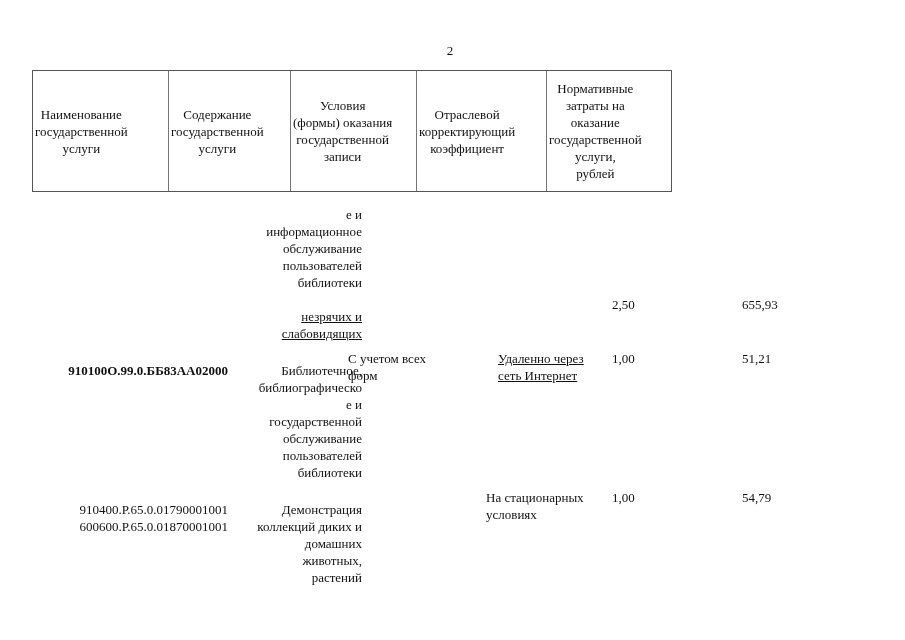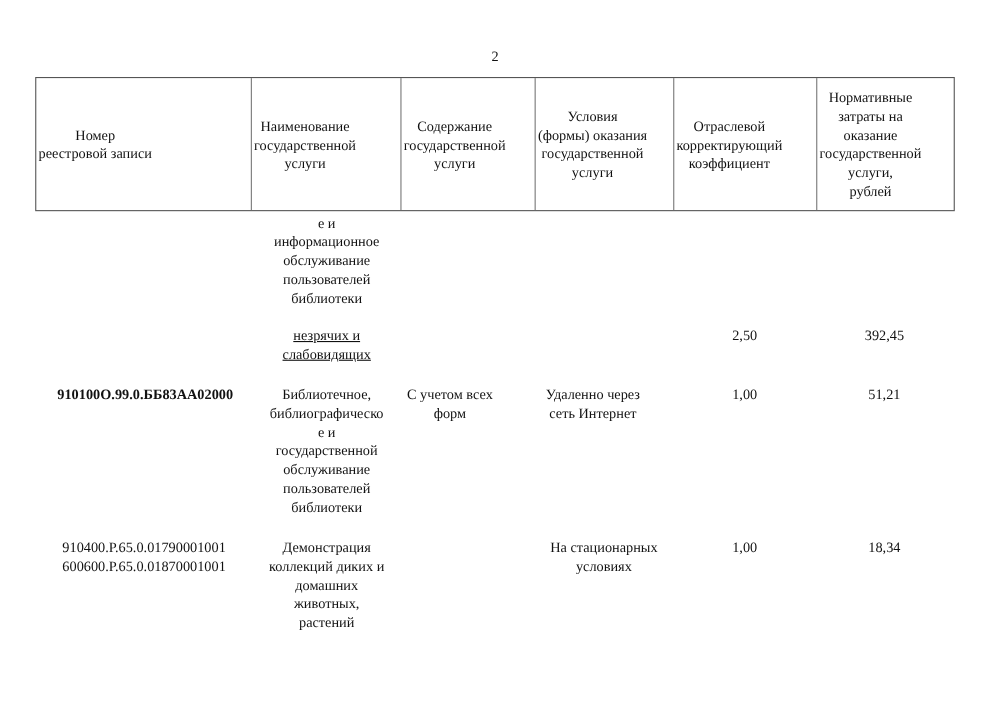--- a/index.html
+++ b/index.html
@@ -15,48 +15,44 @@
     }
     .hdr .hc {
       border-right: 1px solid #777; display: flex; align-items: center; justify-content: flex-start;
       text-align: center; box-sizing: border-box; padding: 0 2px;
     }
     .hdr .hc:last-child { border-right: none; }
     .c1 { width: 196px; } .c2 { width: 136px; } .c3 { width: 122px; }
     .c4 { width: 126px; } .c5 { width: 130px; } .c6 { width: 124px; }
     .hc span { white-space: pre-line; display: block; }
     .cell { position: absolute; white-space: pre-line; }
-    .left { text-align: center; }
-    .center { text-align: center; }
+    .left { text-align: right; margin-top: 12px; }
+    .center { }
   </style>
 </head>
 <body>
 
 <div class="page-num">2</div>
 
 <div class="hdr">
-  <div class="hc c1">
-      <span>Номер
-реестровой записи</span>
-    </div>
   <div class="hc c2">
       <span>Наименование
 государственной
 услуги</span>
     </div>
   <div class="hc c3">
       <span>Содержание
 государственной
 услуги</span>
     </div>
   <div class="hc c4">
       <span>Условия
 (формы) оказания
 государственной
-услуги</span>
+записи</span>
     </div>
   <div class="hc c5">
       <span>Отраслевой
 корректирующий
 коэффициент</span>
     </div>
   <div class="hc c6">
       <span>Нормативные
 затраты на
 оказание
@@ -68,40 +64,40 @@
 
 <div class="cell left" style="left:232px; top:194px; width:130px;">е и
 информационное
 обслуживание
 пользователей
 библиотеки</div>
 
 <div class="cell left" style="left:232px; top:296px; width:130px;text-decoration:underline;">незрячих и
 слабовидящих</div>
 <div class="cell center" style="left:612px; top:296px; width:130px;">2,50</div>
-<div class="cell center" style="left:742px; top:296px; width:124px;">392,45</div>
+<div class="cell center" style="left:742px; top:296px; width:124px;">655,93</div>
 
 <div class="cell left" style="left:36px; top:350px; width:192px;font-weight:bold;">910100О.99.0.ББ83АА02000</div>
 <div class="cell left" style="left:232px; top:350px; width:130px;">Библиотечное,
 библиографическо
 е и
 государственной
 обслуживание
 пользователей
 библиотеки</div>
 <div class="cell center" style="left:348px; top:350px; width:122px;">С учетом всех
 форм</div>
-<div class="cell center" style="left:476px; top:350px; width:126px;">Удаленно через
+<div class="cell center" style="left:498px; top:350px; width:126px;text-decoration:underline;">Удаленно через
 сеть Интернет</div>
 <div class="cell center" style="left:612px; top:350px; width:130px;">1,00</div>
 <div class="cell center" style="left:742px; top:350px; width:124px;font-family:Liberation Serif, serif;">51,21</div>
 
 <div class="cell left" style="left:34px; top:489px; width:194px;">910400.Р.65.0.01790001001
 600600.Р.65.0.01870001001</div>
 <div class="cell left" style="left:232px; top:489px; width:130px;">Демонстрация
 коллекций диких и
 домашних
 животных,
 растений</div>
 <div class="cell center" style="left:486px; top:489px; width:126px;">На стационарных
 условиях</div>
 <div class="cell center" style="left:612px; top:489px; width:130px;">1,00</div>
-<div class="cell center" style="left:742px; top:489px; width:124px;">18,34</div>
+<div class="cell center" style="left:742px; top:489px; width:124px;">54,79</div>
 
 </body></html>

